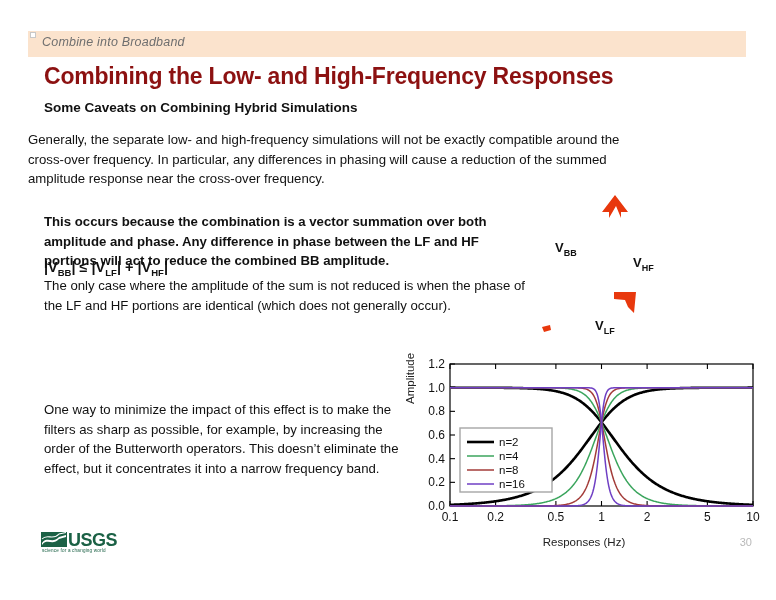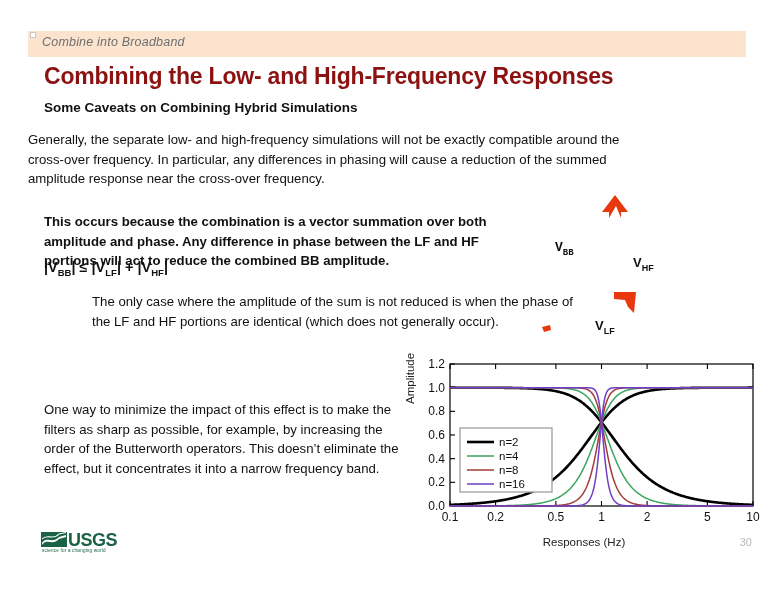--- a/index.html
+++ b/index.html
@@ -74,21 +74,21 @@
 
   
   .body-para {
     position: absolute;
     font-size: 13.2px;
     line-height: 19.5px;
     color: #111111;
   }
   #para-1 { left: 28px; top: 130px; width: 620px; }
   #para-2 { left: 44px; top: 212px; width: 470px; font-weight: bold; }
-  #para-3 { left: 44px; top: 292px; width: 490px; margin-left: 48px; }
+  #para-3 { left: 44px; top: 276px; width: 490px; }
   #para-4 { left: 44px; top: 400px; width: 355px; }
 
   
   #equation {
     position: absolute;
     left: 44px;
     top: 259px;
     width: 490px;
     text-align: left;
     font-size: 14.5px;
@@ -105,21 +105,21 @@
     width: 170px;
     height: 165px;
   }
   .vec-label {
     position: absolute;
     font-size: 13px;
     font-weight: bold;
     color: #111111;
   }
   .vec-label sub { font-size: 9px; font-weight: bold; }
-  #vec-label-bb { left: 35px; top: 50px; font-family: Liberation Mono, monospace; }
+  #vec-label-bb { left: 35px; top: 50px; }
   #vec-label-hf { left: 113px; top: 65px; }
   #vec-label-lf { left: 75px; top: 128px; }
 
   
   #chart {
     position: absolute;
     left: 408px;
     top: 356px;
     width: 352px;
     height: 200px;

